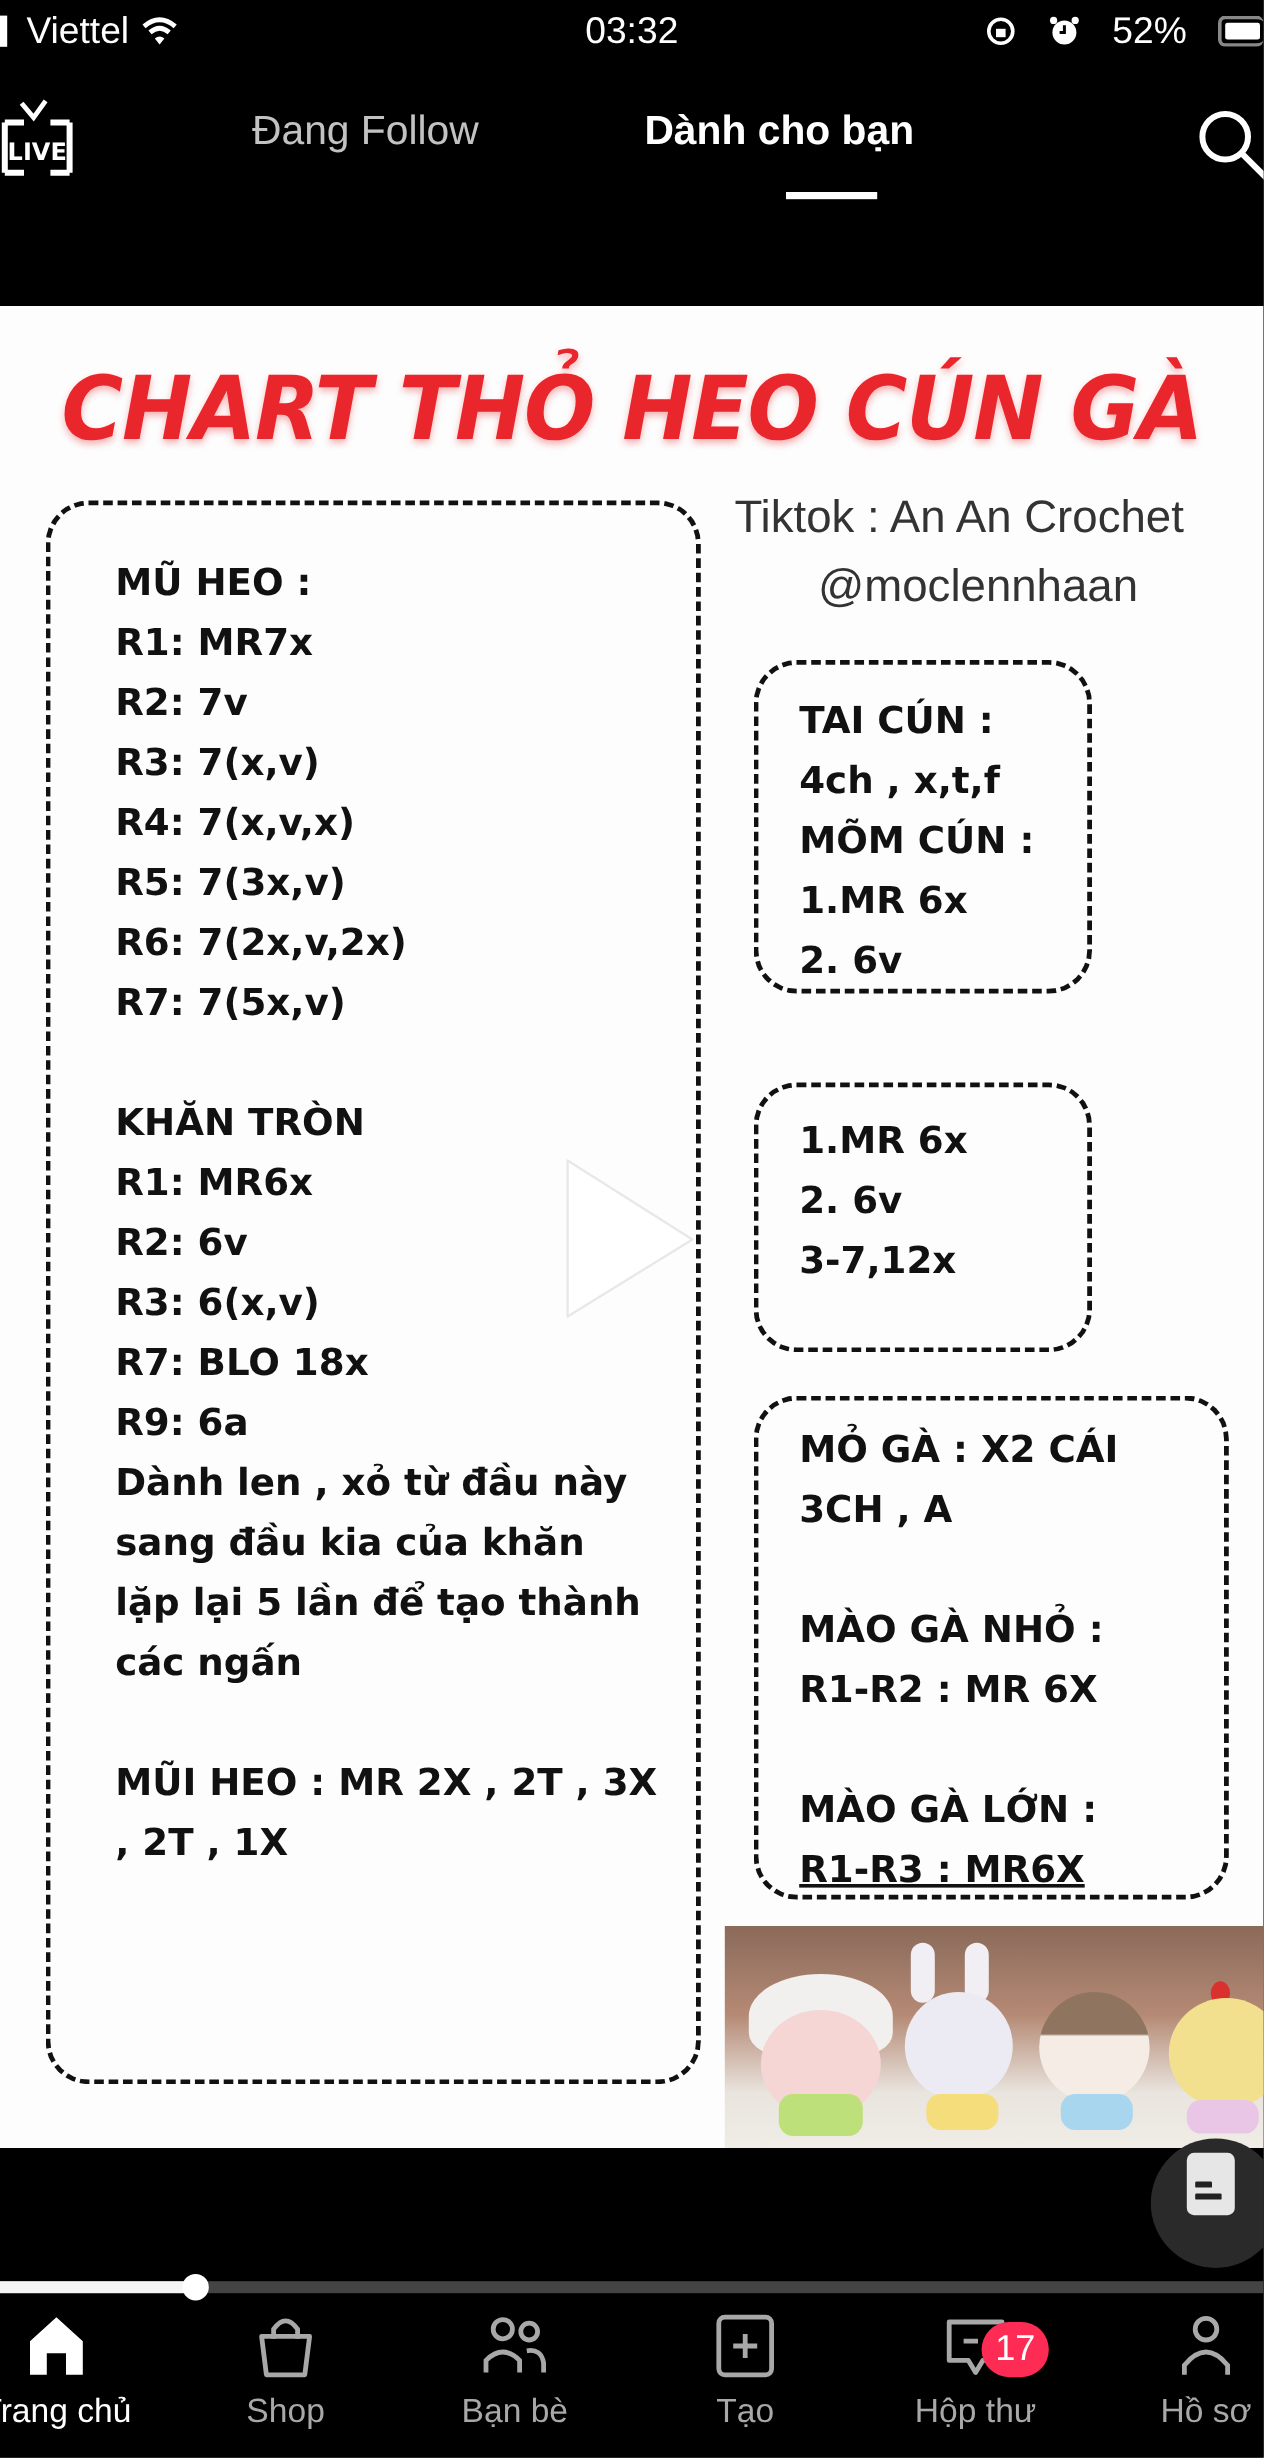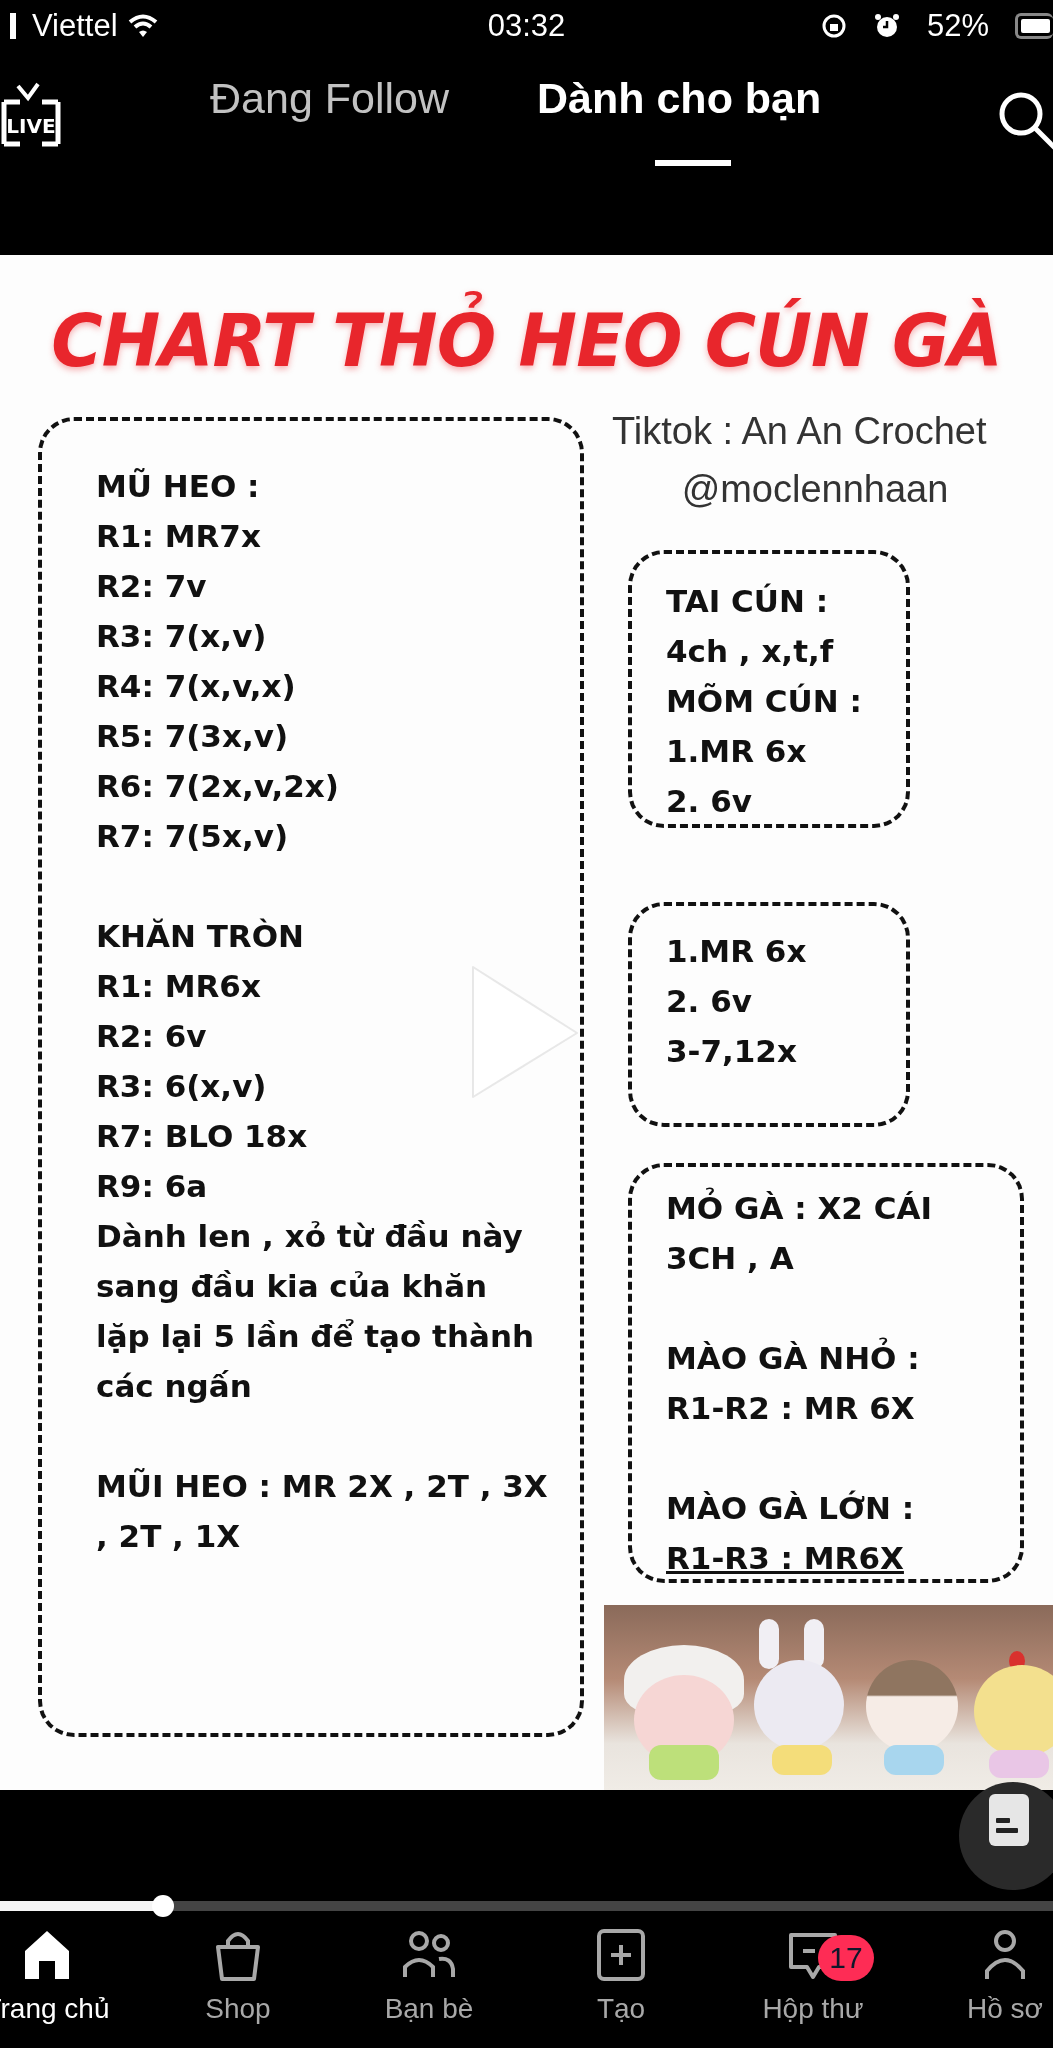--- a/index.html
+++ b/index.html
@@ -1,31 +1,31 @@
 <!DOCTYPE html>
 <html><head>
 <meta charset="utf-8">
 <style>
   * { box-sizing: border-box; margin: 0; padding: 0; }
   html, body { width: 1053px; height: 2048px; background: #000; overflow: hidden; }
   body { position: relative; font-family: "DejaVu Sans", sans-serif; color: #fff; }
 
   
   .status-bar { position: absolute; top: 0; left: 0; width: 1053px; height: 60px; }
-  .status-bar .carrier { position: absolute; left: 0; top: 8px; font-family: "Liberation Sans", sans-serif; font-size: 31px; display: flex; align-items: center; gap: 10px; padding-left: 10px; }
+  .status-bar .carrier { position: absolute; left: 0; top: 8px; font-family: "Liberation Sans", sans-serif; font-size: 31px; display: flex; align-items: center; gap: 10px; }
   .signal-bar { width: 6px; height: 26px; background: #fff; margin-right: 6px; }
   .status-bar .time { position: absolute; left: 0; width: 1053px; text-align: center; top: 8px; font-family: "Liberation Sans", sans-serif; font-size: 31px; pointer-events: none; }
   .status-right { position: absolute; right: 0; top: 8px; display: flex; align-items: center; gap: 26px; font-family: "Liberation Sans", sans-serif; font-size: 31px; }
   .battery { width: 38px; height: 26px; border: 3px solid #888; border-radius: 6px; border-right: none; padding: 3px; }
   .battery div { width: 100%; height: 100%; background: #fff; border-radius: 2px; }
 
   
   .top-nav { position: absolute; top: 60px; left: 0; width: 1053px; height: 110px; }
   .live-icon { position: absolute; left: 0; top: 22px; width: 62px; height: 70px; }
-  .nav-tab { position: absolute; top: 14px; font-family: "Liberation Sans", sans-serif; font-size: 43px; }
+  .nav-tab { position: absolute; top: 30px; font-family: "Liberation Sans", sans-serif; font-size: 34px; }
   .nav-tab.following { left: 210px; color: #c2c2c2; }
   .nav-tab.foryou { left: 537px; font-weight: bold; color: #fff; }
   .tab-underline { position: absolute; left: 655px; top: 100px; width: 76px; height: 6px; background: #fff; }
   .search-icon { position: absolute; right: -4px; top: 28px; width: 62px; height: 62px; }
 
   
   .content { position: absolute; top: 255px; left: 0; width: 1053px; height: 1535px; background: #fdfdfd; color: #111; overflow: hidden; }
   .chart-title { position: absolute; top: 45px; left: 0; width: 1053px; text-align: center; font-family: "DejaVu Sans", sans-serif; font-style: italic; font-weight: bold; font-size: 70px; color: #e8262c; letter-spacing: -1px; text-shadow: 0 3px 6px rgba(232,38,44,0.35); transform: scaleY(1.05); }
   .credit { position: absolute; left: 612px; width: 470px; text-align: center; font-family: "Liberation Sans", sans-serif; font-size: 38px; color: #333; }
   .credit.l1 { top: 155px; left: 612px; text-align: left; }
@@ -52,21 +52,21 @@
   .doc-fab .doc i { position: absolute; left: 7px; height: 5px; background: #222; border-radius: 1px; }
 
   .progress-track { position: absolute; left: 0; top: 1901px; width: 1053px; height: 10px; background: #444; }
   .progress-fill { position: absolute; left: 0; top: 0; height: 10px; background: #f5f5f5; }
   .progress-knob { position: absolute; top: -6px; width: 22px; height: 22px; border-radius: 50%; background: #fff; }
 
   .bottom-nav { position: absolute; left: 0; top: 1915px; width: 1053px; height: 133px; }
   .bnav-item { position: absolute; top: 10px; width: 150px; text-align: center; color: #a8a8a8; font-family: "Liberation Sans", sans-serif; font-size: 28px; }
   .bnav-item.active { color: #fff; }
   .bnav-item svg { display: block; margin: 0 auto 8px; width: 60px; height: 60px; }
-  .badge { position: absolute; left: 818px; top: 20px; min-width: 56px; height: 46px; border-radius: 23px; background: #fe2c55; color: #0f172a; font-family: "Liberation Sans", sans-serif; font-size: 30px; text-align: center; line-height: 46px; padding: 0 8px; }
+  .badge { position: absolute; left: 818px; top: 20px; min-width: 56px; height: 46px; border-radius: 23px; background: #fe2c55; color: #ffffff; font-family: "Liberation Sans", sans-serif; font-size: 30px; text-align: center; line-height: 46px; padding: 0 8px; }
 </style>
 </head>
 <body>
 
 <div class="status-bar">
   <div class="carrier">
     <span class="signal-bar"></span>
     <span>Viettel</span>
     <svg width="30" height="24" viewBox="0 0 30 24">
       <path d="M2 8 Q15 -3 28 8" stroke="#fff" stroke-width="4" fill="none"></path>

